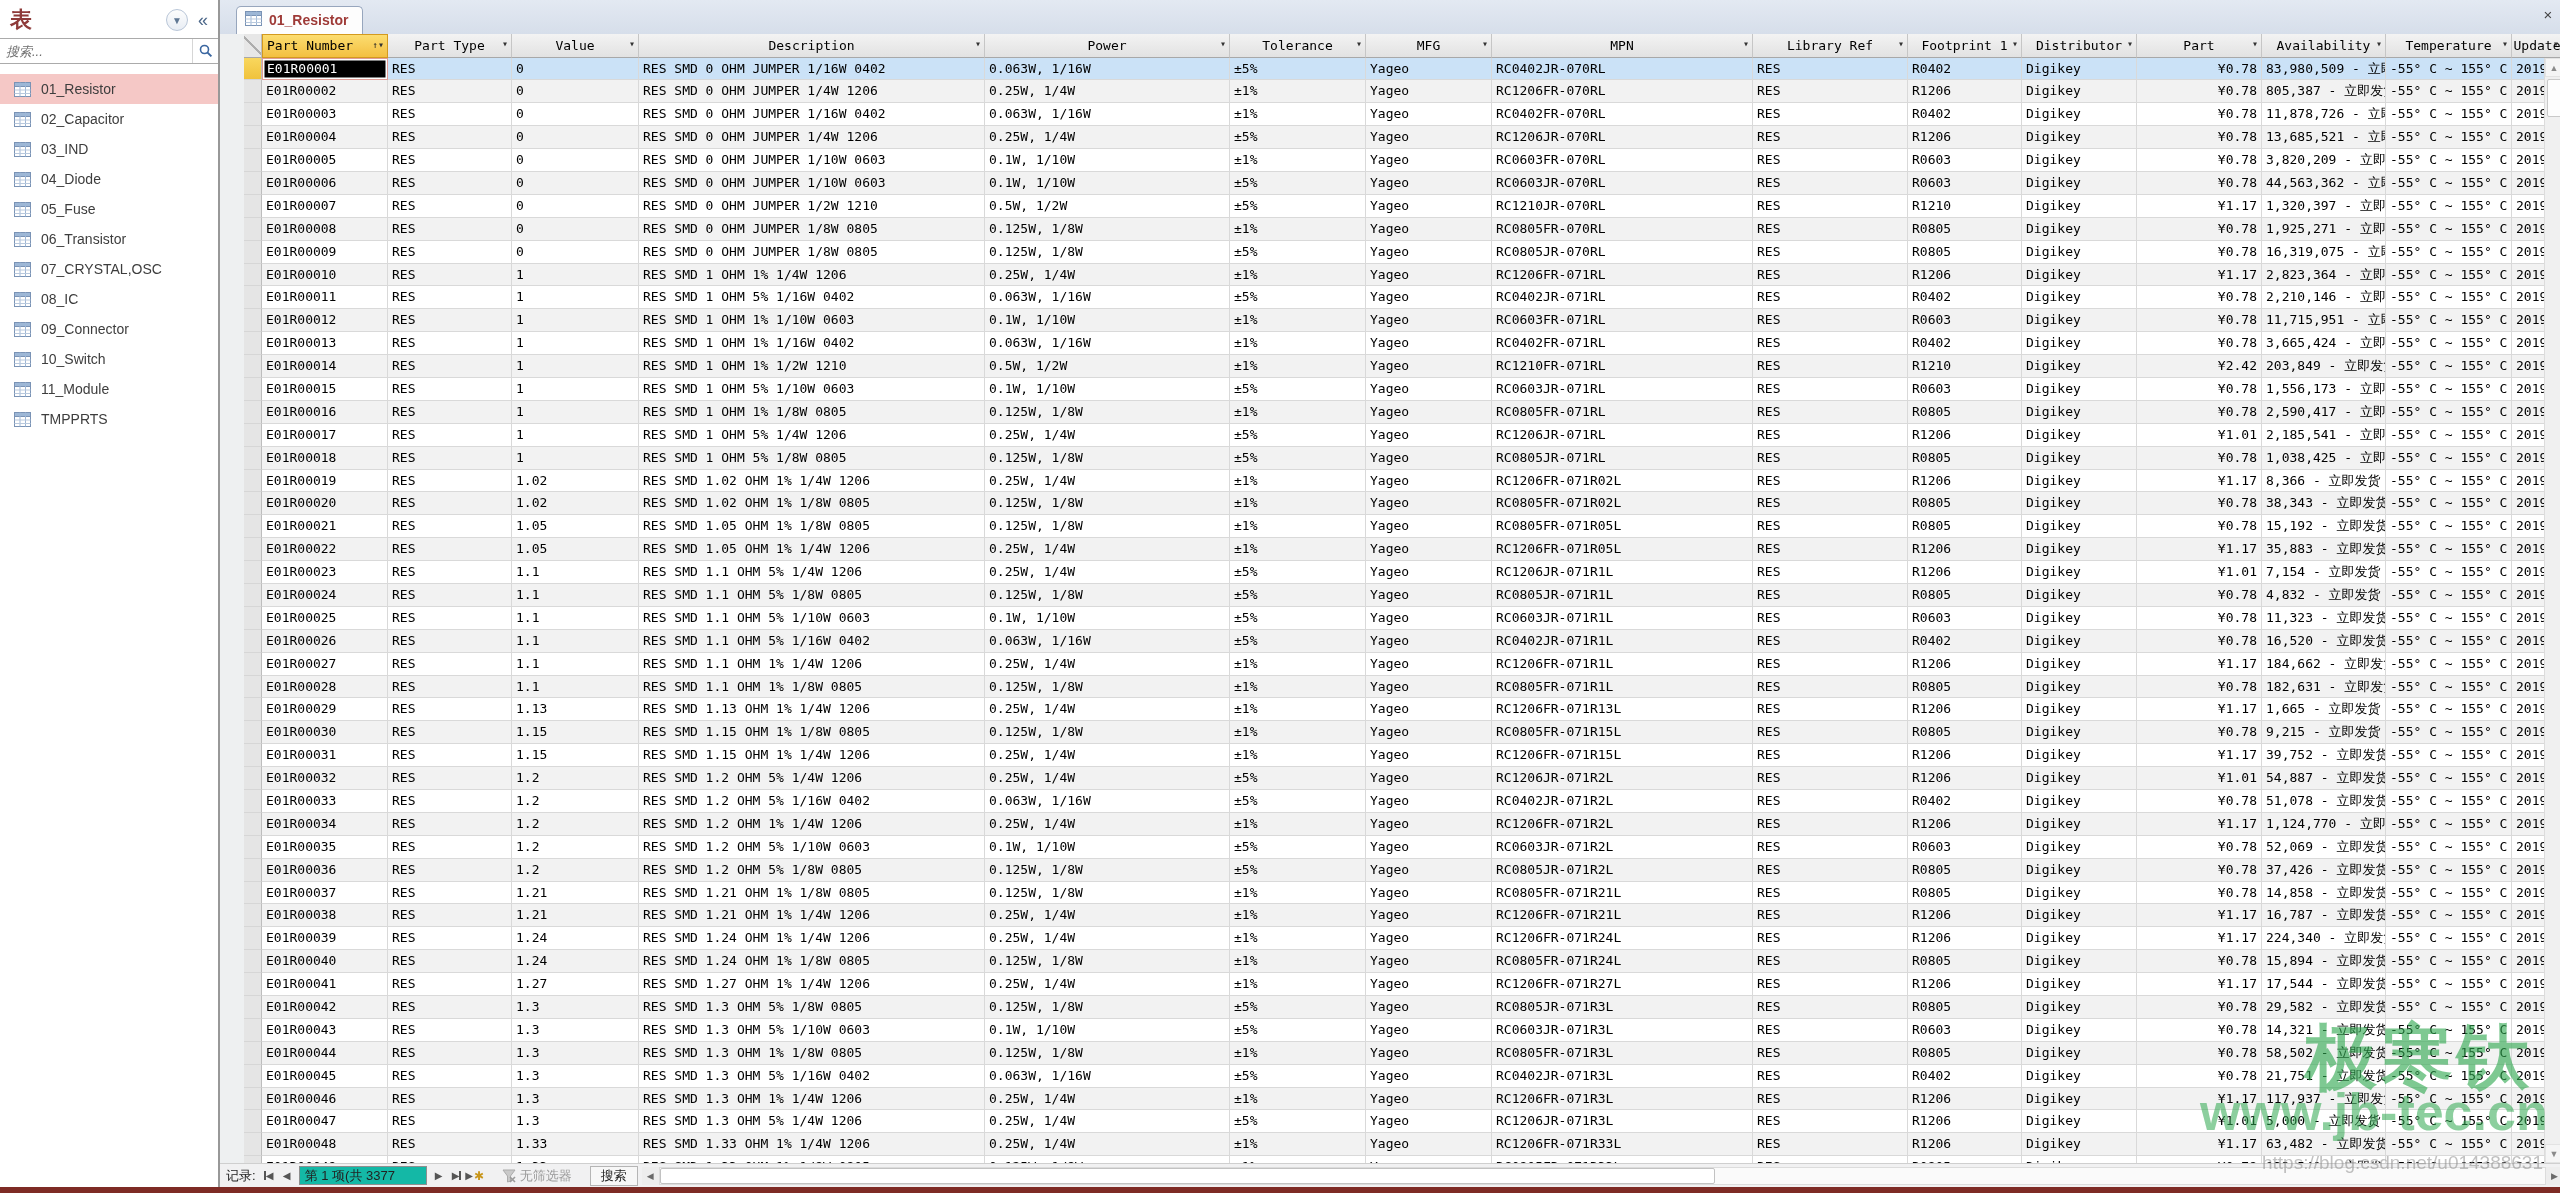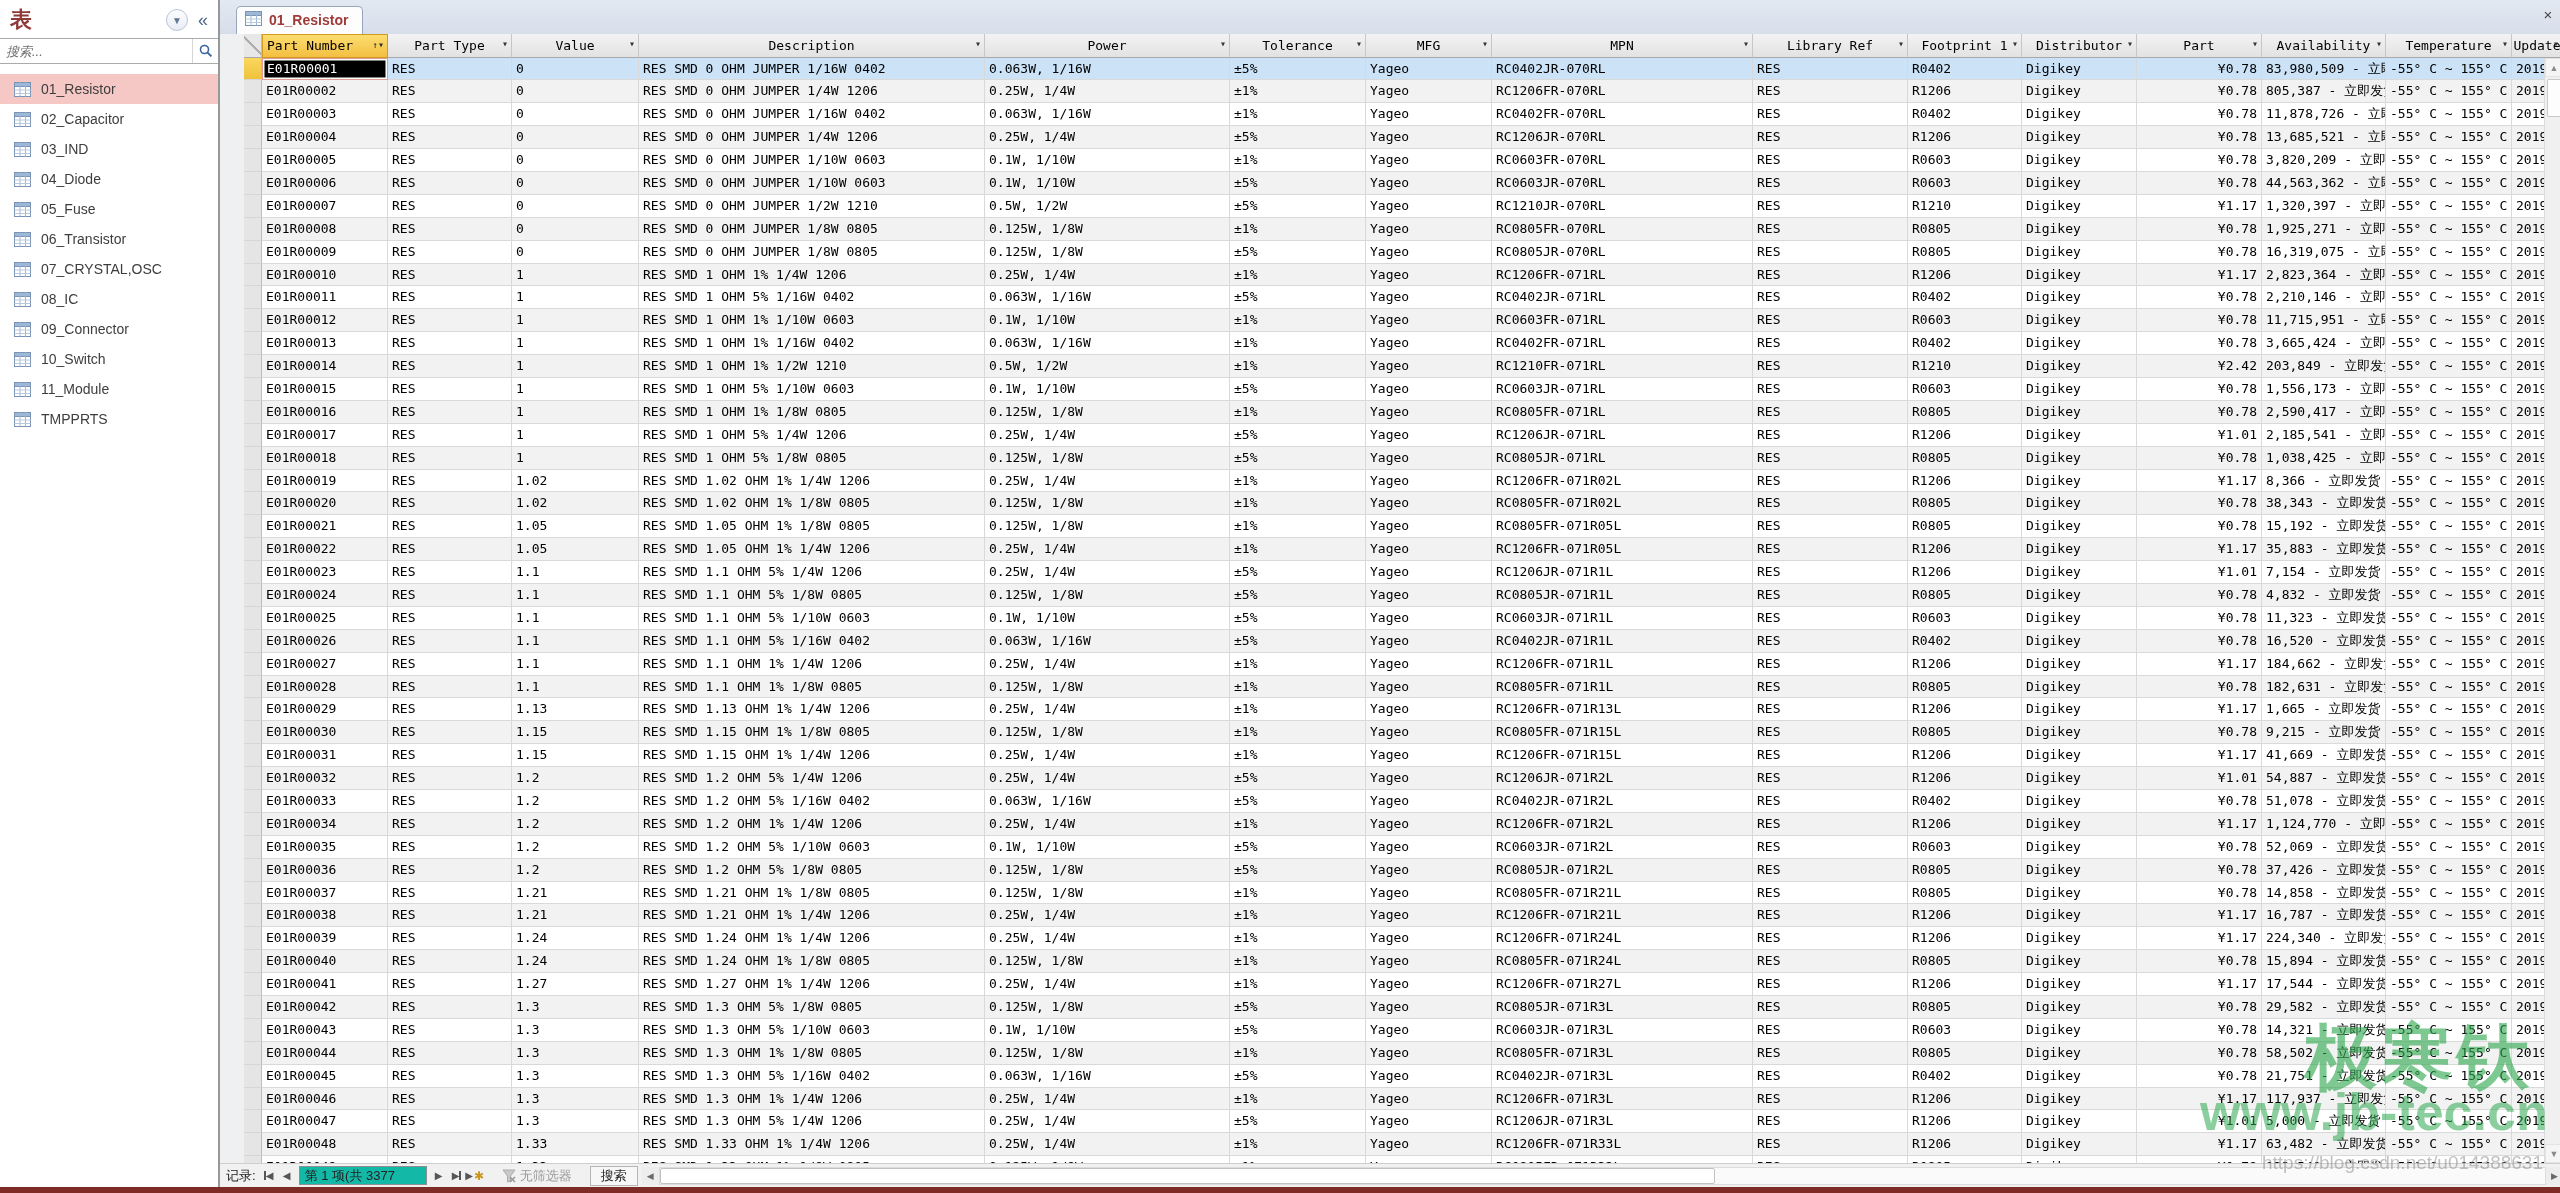--- a/index.html
+++ b/index.html
@@ -928,21 +928,21 @@
             <div class="gcell" style="width: 127px;">1.15</div>
             <div class="gcell" style="width: 346px;">RES SMD 1.15 OHM 1% 1/4W 1206</div>
             <div class="gcell" style="width: 245px;">0.25W, 1/4W</div>
             <div class="gcell" style="width: 136px;">±1%</div>
             <div class="gcell" style="width: 126px;">Yageo</div>
             <div class="gcell" style="width: 261px;">RC1206FR-071R15L</div>
             <div class="gcell" style="width: 155px;">RES</div>
             <div class="gcell" style="width: 114px;">R1206</div>
             <div class="gcell" style="width: 115px;">Digikey</div>
             <div class="gcell r" style="width: 125px;">¥1.17</div>
-            <div class="gcell" style="width: 124px;">41,669 - 立即发货</div>
+            <div class="gcell" style="width: 124px;">39,752 - 立即发货</div>
             <div class="gcell" style="width: 126px;">-55° C ~ 155° C</div>
             <div class="gcell" style="width: 51px;">2019/</div>
           </div>
           <div class="grow alt">
             <div class="rsel"></div>
             <div class="gcell" style="width: 126px;">E01R00032</div>
             <div class="gcell" style="width: 124px;">RES</div>
             <div class="gcell" style="width: 127px;">1.2</div>
             <div class="gcell" style="width: 346px;">RES SMD 1.2 OHM 5% 1/4W 1206</div>
             <div class="gcell" style="width: 245px;">0.25W, 1/4W</div>

